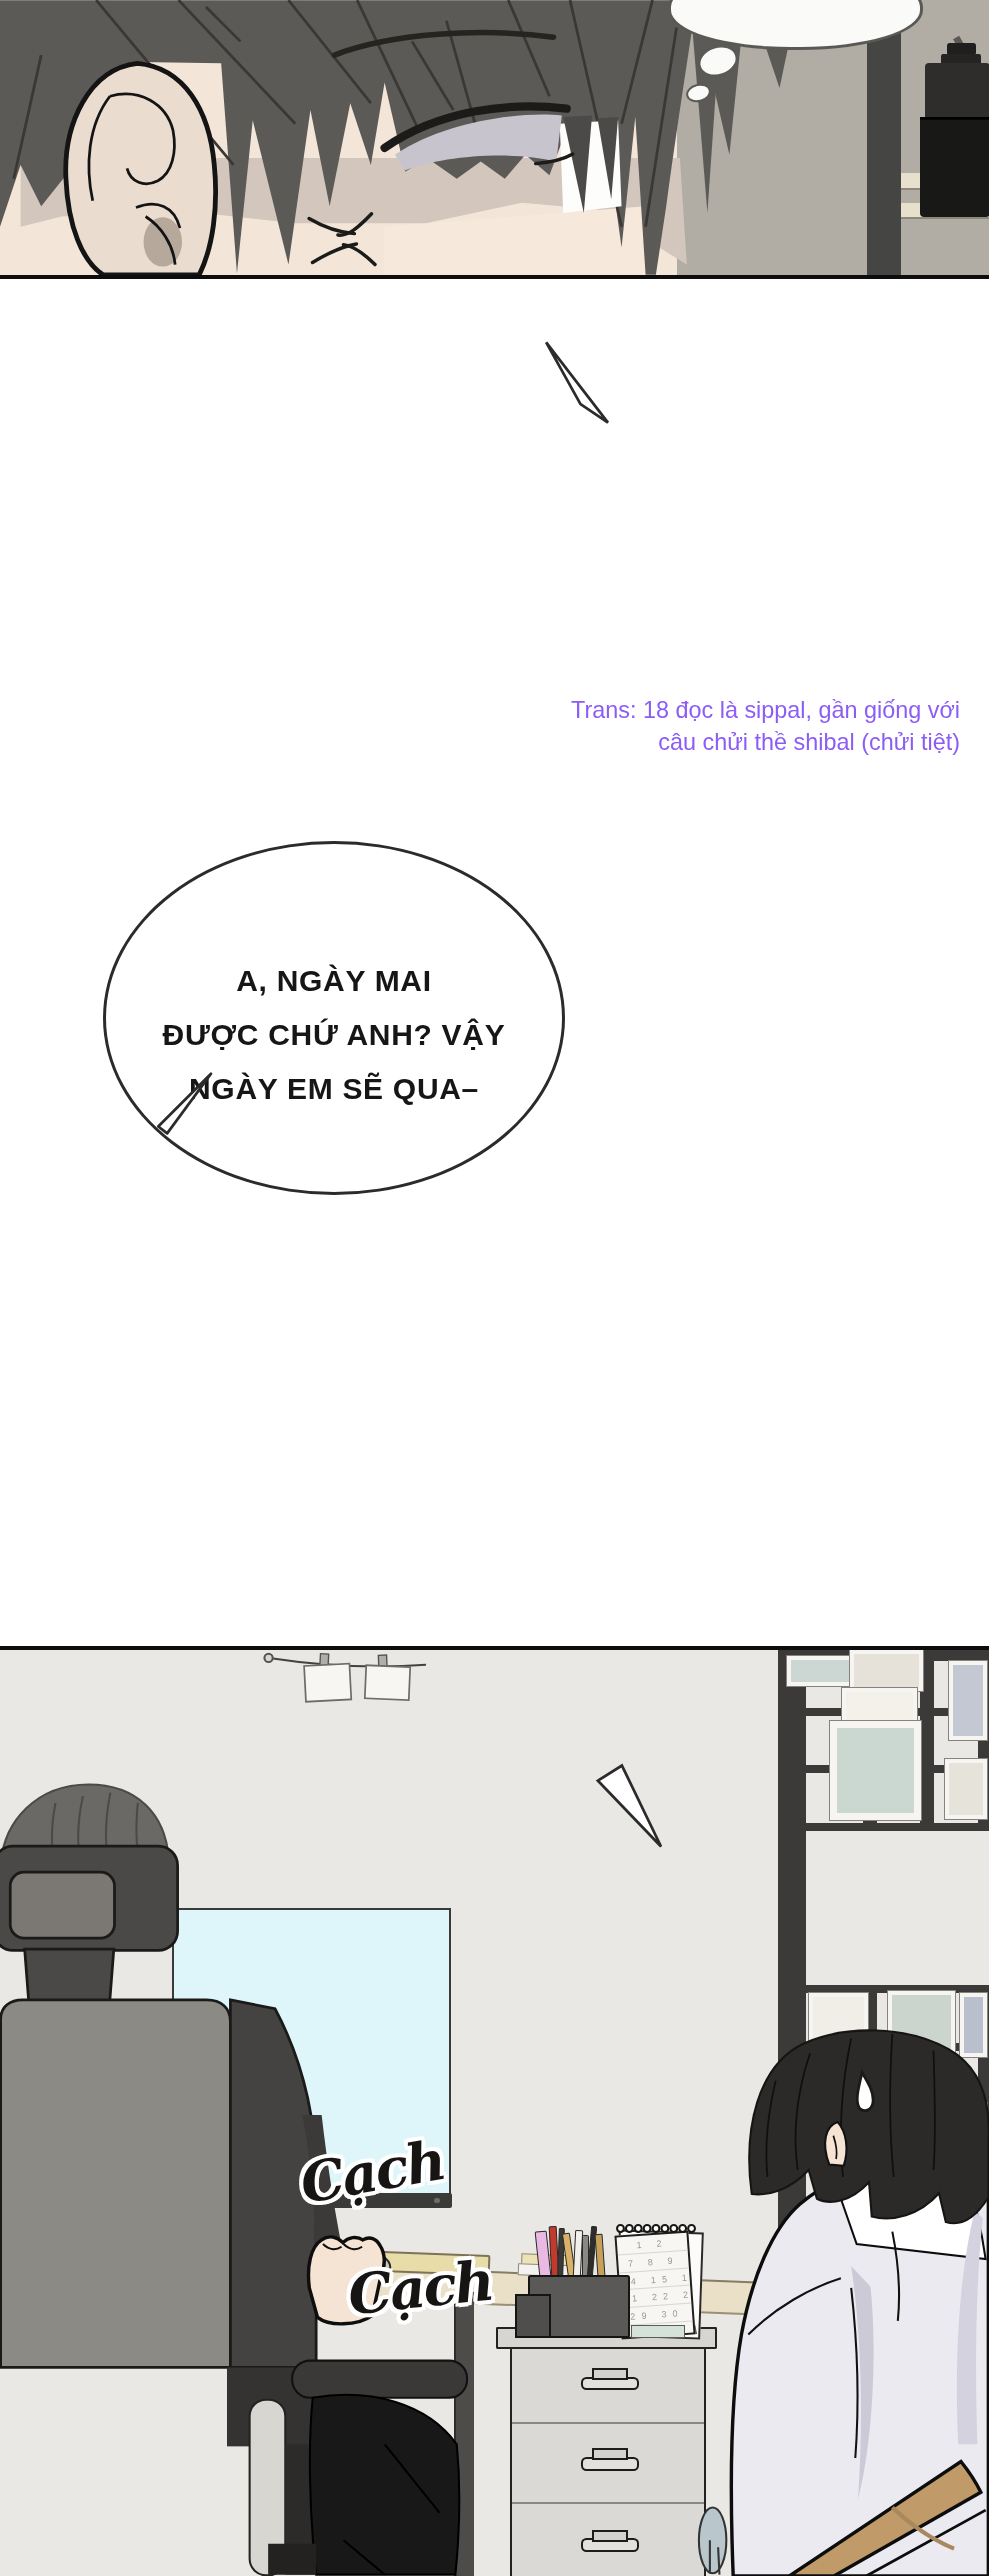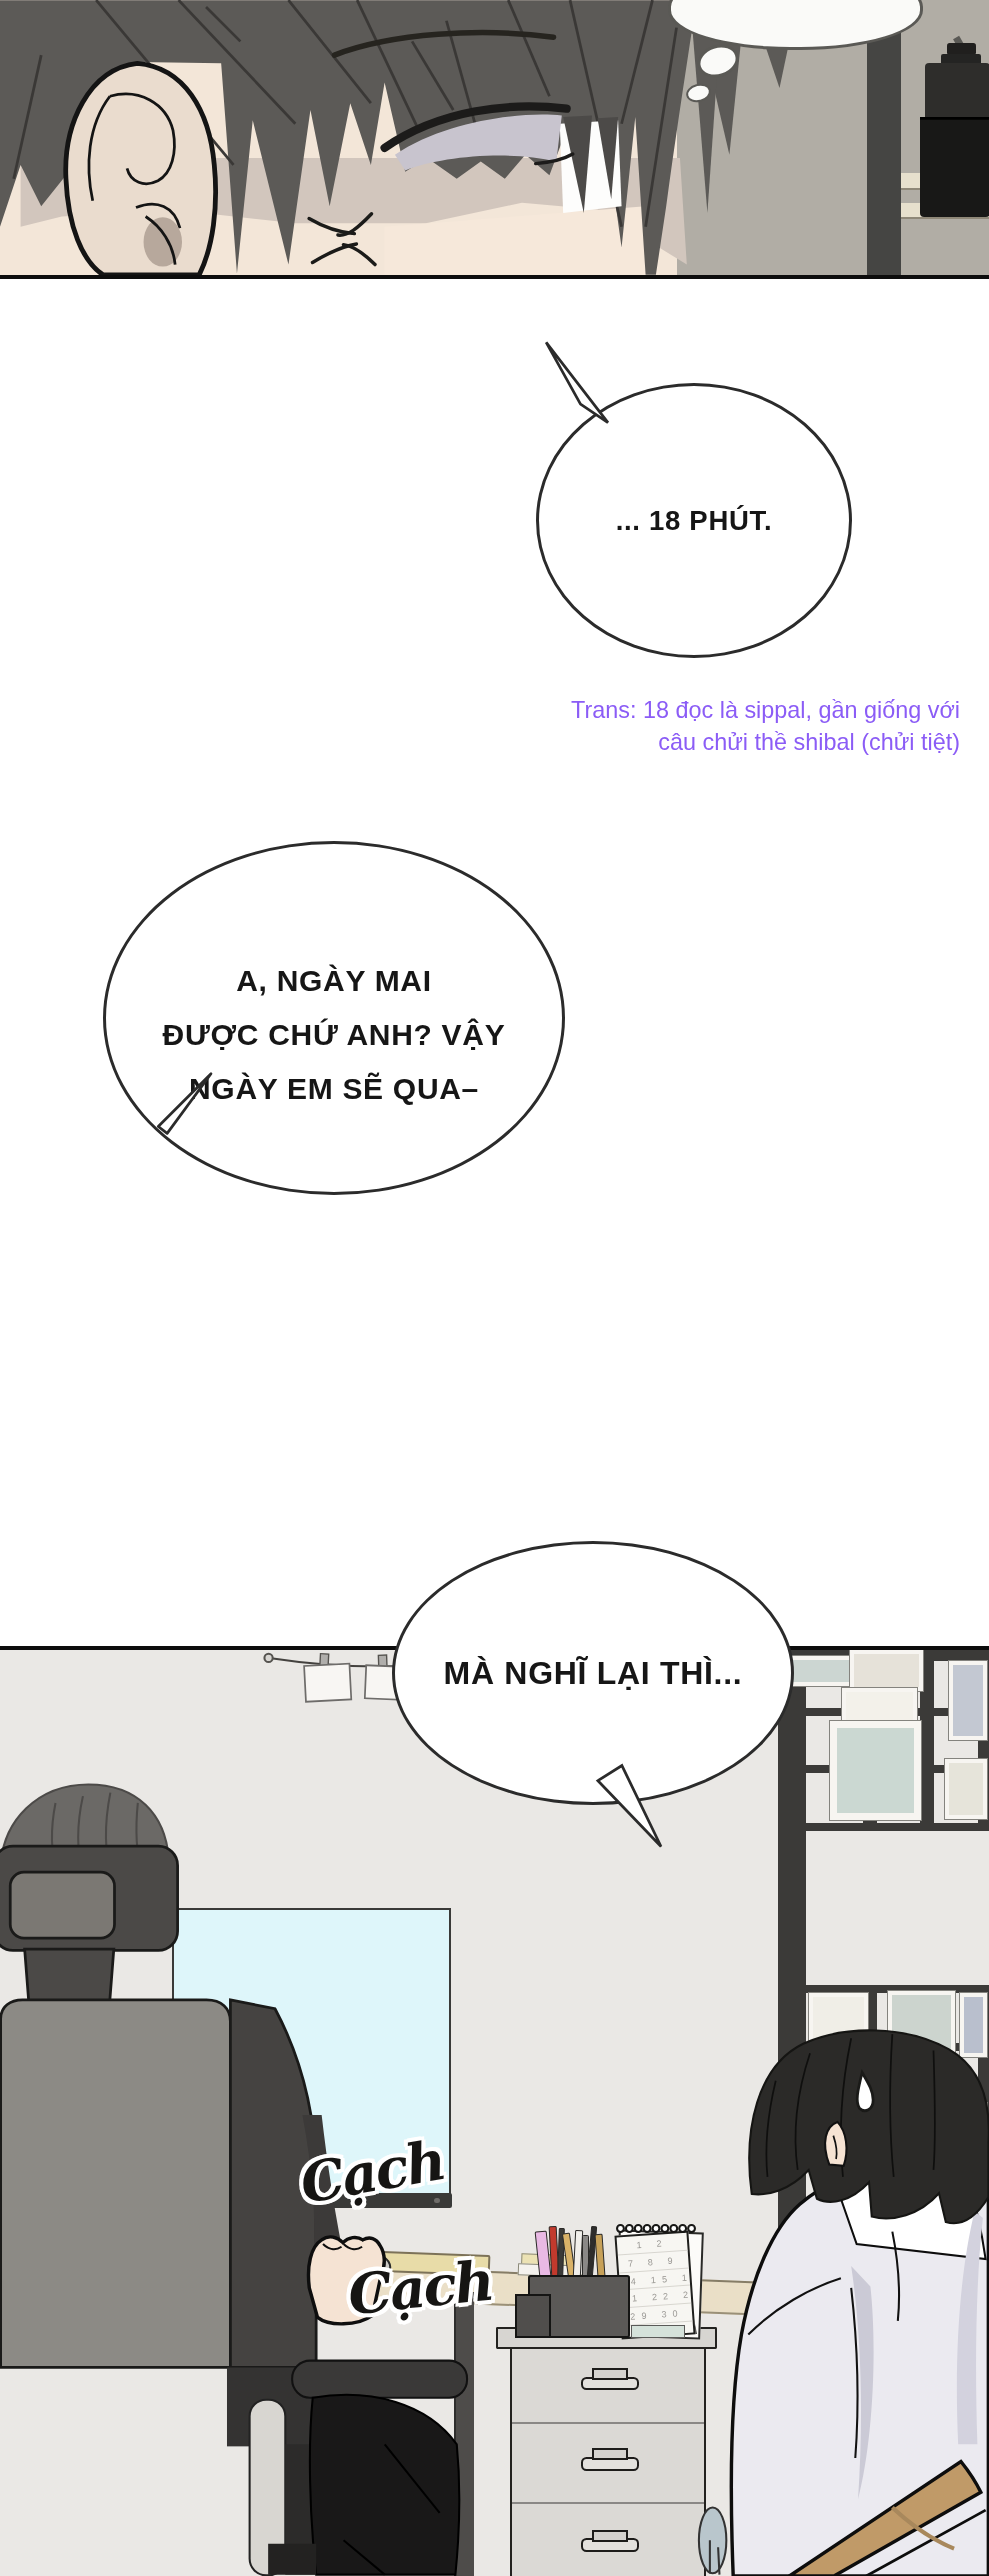--- a/index.html
+++ b/index.html
@@ -103,46 +103,40 @@
         <path d="M455,382 C478,368 500,358 519,355"></path>
         <path d="M546,385 C529,368 515,358 500,356"></path>
       </g>
     </svg>
 
     <div class="abs" style="left:668px;top:-33px;width:249px;height:77px;background:#fafaf8;border:3.4px solid #5a5955;border-radius:48%;z-index:3;"></div>
     <div class="abs" style="left:697px;top:45px;width:36px;height:26px;background:#fafaf8;border:3.4px solid #5a5955;border-radius:50%;transform:rotate(-18deg);z-index:3;"></div>
     <div class="abs" style="left:686px;top:84px;width:20.6px;height:13.7px;background:#fafaf8;border:2.7px solid #5a5955;border-radius:50%;transform:rotate(-14deg);z-index:3;"></div>
   </div>
 
-  <div class="bubble" style="left:536px;top:383px;width:310px;height:269px;">
-    <span class="bubble-text" style="font-size:27.5px;">... 18 PHÚT.</span>
-  </div>
   <svg class="tailsvg" style="left:529px;top:330px;" width="103" height="103" viewBox="0 0 150 150">
     <polygon points="115,135 25,18 75,108" fill="#fff" stroke="#2b2b2b" stroke-width="4"></polygon>
   </svg>
 
   <div class="trans-note">
     <span>Trans: 18 đọc là sippal, gần giống với</span><br>
     <span>câu chửi thề shibal (chửi tiệt)</span>
   </div>
 
   <div class="bubble" style="left:103px;top:841px;width:456px;height:348px;">
     <div class="bubble-text" style="font-size:30px;line-height:54px;padding-top:33px;">
       <span>A, NGÀY MAI</span><br>
       <span>ĐƯỢC CHỨ ANH? VẬY</span><br>
       <span>NGÀY EM SẼ QUA–</span>
     </div>
   </div>
   <svg class="tailsvg" style="left:124px;top:1058px;" width="137" height="137" viewBox="0 0 200 200">
     <path d="M50,100 L127,23 L63,110 Z" fill="#fff" stroke="#2b2b2b" stroke-width="4" stroke-linejoin="round"></path>
   </svg>
 
-  <div class="bubble" style="left:392px;top:1541px;width:396px;height:258px;z-index:8;">
-    <span class="bubble-text" style="font-size:32px;">MÀ NGHĨ LẠI THÌ...</span>
-  </div>
   <svg class="tailsvg" style="left:584px;top:1745px;z-index:8;" width="117" height="144" viewBox="0 0 170 210">
     <polygon points="55,30 112,148 20,52" fill="#fff" stroke="#2b2b2b" stroke-width="4"></polygon>
   </svg>
 
   <div class="panel" id="panel-bottom">
 
     <div>
       <div class="bar" style="left:778px;top:0;width:27.5px;height:926px;"></div>
       <div class="bar" style="left:806px;top:0;width:183px;height:11px;"></div>
       <div class="bar" style="left:806px;top:58px;width:183px;height:8.2px;"></div>

